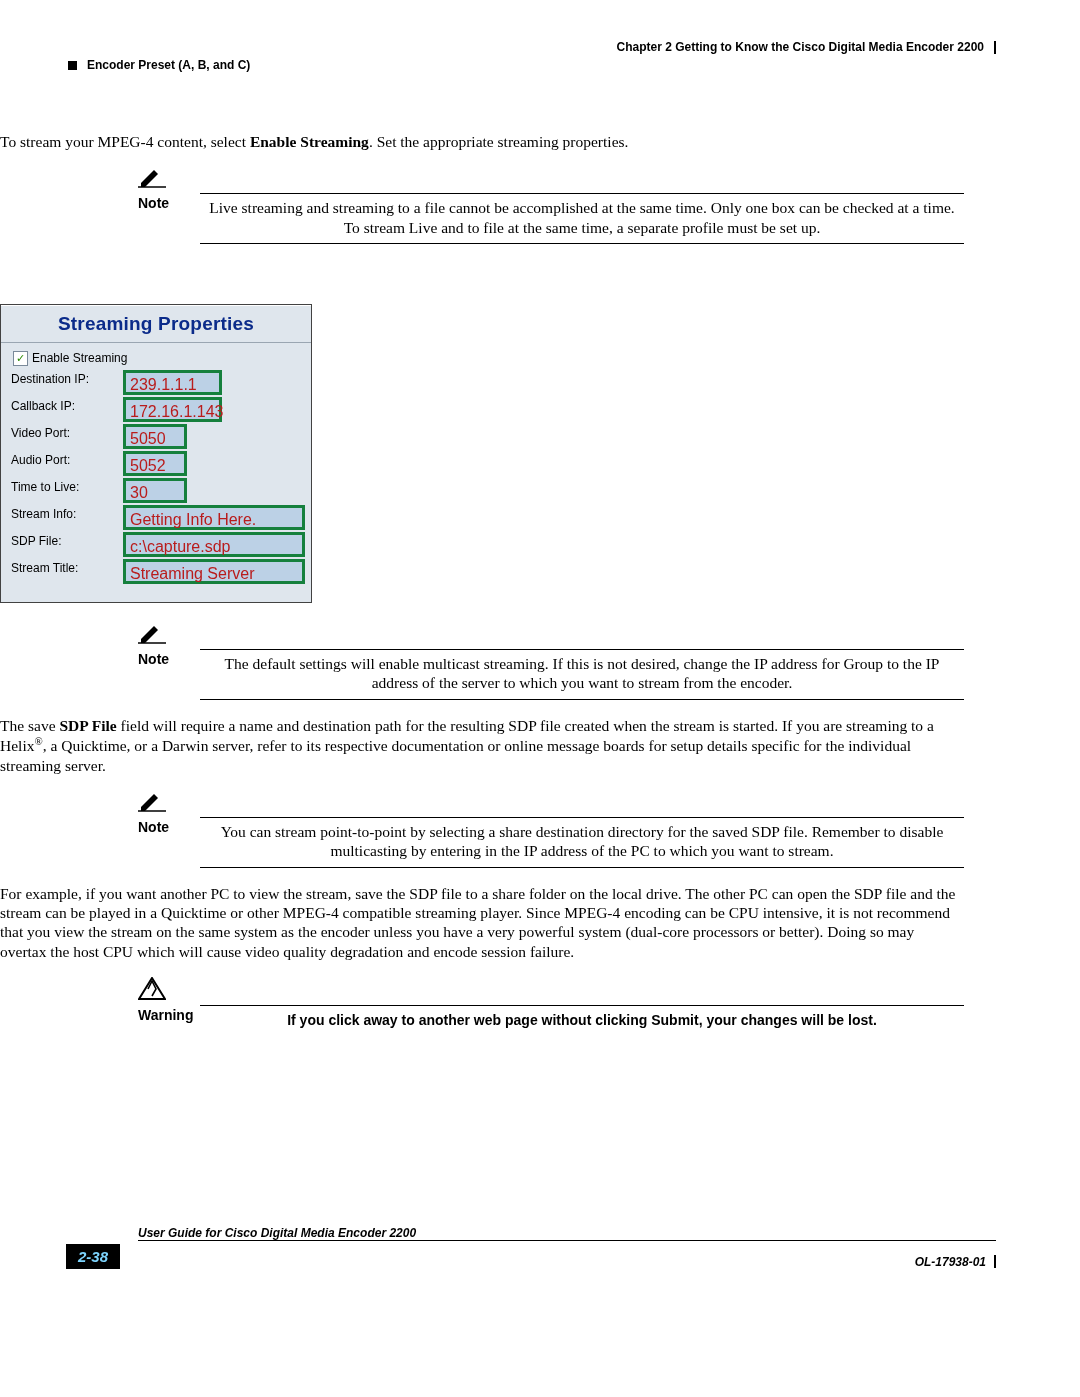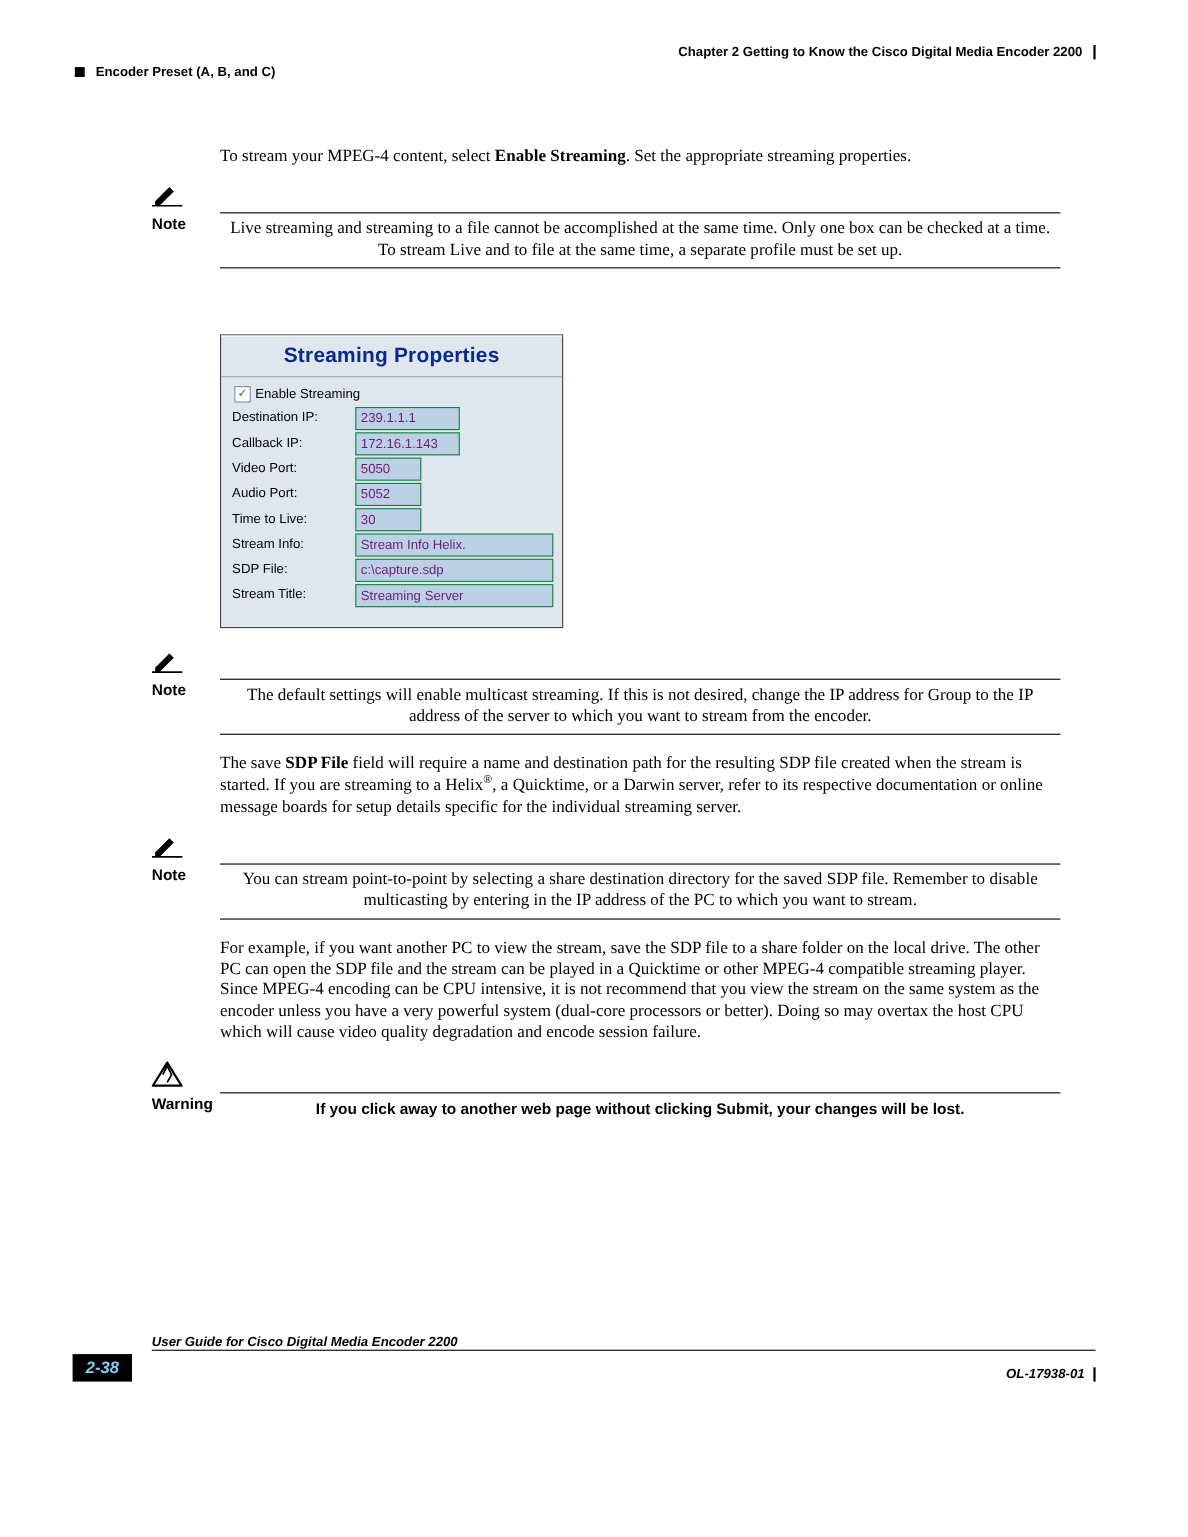--- a/index.html
+++ b/index.html
@@ -47,21 +47,20 @@
   }
   .hdr-bar {
     display: inline-block;
     width: 2px;
     background: #000;
     height: 13px;
     vertical-align: middle;
   }
   
   .content {
-    margin-left: 200px;
     margin-right: 100px;
     font-size: 15.5px;
     line-height: 1.25;
   }
   .para {
     margin-bottom: 16px;
   }
   .note-row {
     display: flex;
     align-items: flex-start;
@@ -157,25 +156,25 @@
   }
   .fig-lbl {
     flex: 0 0 108px;
     text-align: left;
     padding-right: 4px;
     padding-top: 2px;
     font-size: 12px;
     white-space: nowrap;
   }
   .fig-input {
-    border: 1px solid #15803d;
+    border: 3px solid #15803d;
     background: #bcd1e6;
     padding: 2px 4px;
-    font-size: 12px;
-    color: #701a75;
+    font-size: 16px;
+    color: #b91c1c;
     height: 15px;
   }
   .fig-input.short { width: 85px; }
   .fig-input.short2 { width: 50px; }
   .fig-input.long  { width: 170px; }
 
   
   .footer {
     margin: 190px 68px 0 66px;
     font-family: Arial, Helvetica, sans-serif;
@@ -264,21 +263,21 @@
               <div class="fig-row">
                 <div class="fig-lbl">Audio Port:</div>
                 <div class="fig-input short2">5052</div>
               </div>
               <div class="fig-row">
                 <div class="fig-lbl">Time to Live:</div>
                 <div class="fig-input short2">30</div>
               </div>
               <div class="fig-row">
                 <div class="fig-lbl">Stream Info:</div>
-                <div class="fig-input long">Stream Info Helix.</div>
+                <div class="fig-input long">Getting Info Here.</div>
               </div>
               <div class="fig-row">
                 <div class="fig-lbl">SDP File:</div>
                 <div class="fig-input long">c:\capture.sdp</div>
               </div>
               <div class="fig-row">
                 <div class="fig-lbl">Stream Title:</div>
                 <div class="fig-input long">Streaming Server</div>
               </div>
             </div>

